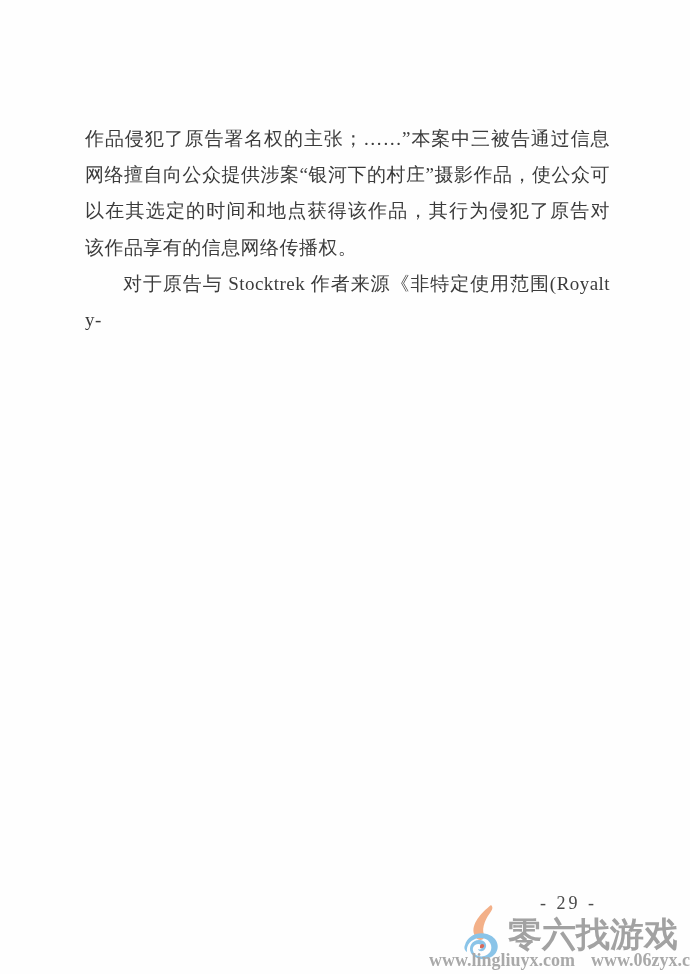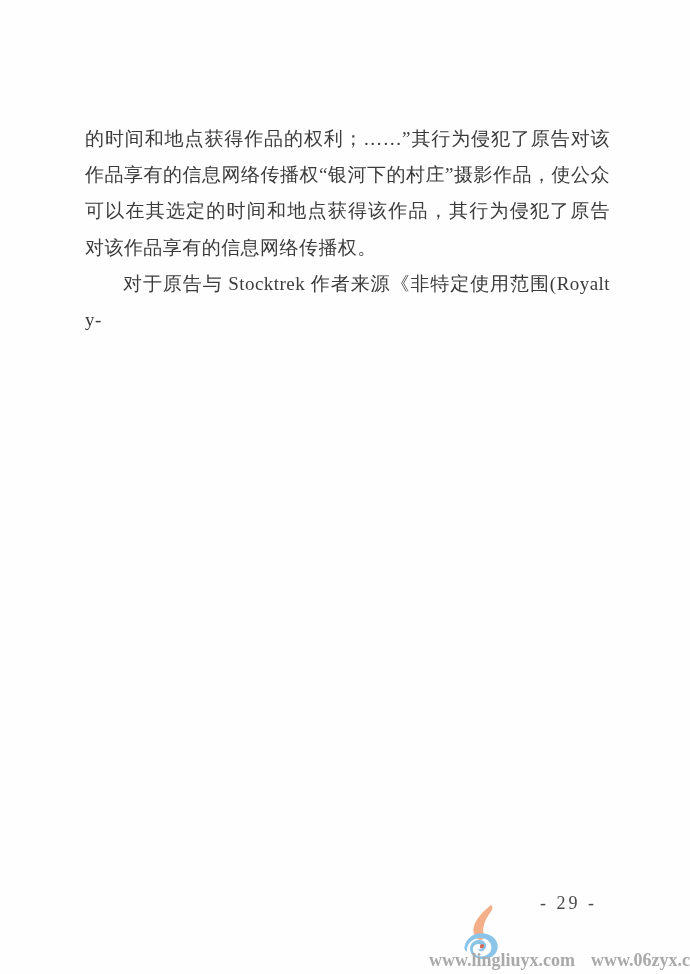--- a/index.html
+++ b/index.html
@@ -85,33 +85,34 @@
     display: inline-block;
     width: 16px;
   }
 </style>
 </head>
 <body>
 
 <div class="page">
 
   <div class="body-text">
-    <p class="para no-indent">的时间和地点获得作品的权利；……”其行为侵犯了原告对该作品享有的信息网络传播权“银河下的村庄”摄影作品，使公众可以在其选定的时间和地点获得该作品，其行为侵犯了原告对该作品享有的信息网络传播权。</p>
+    <p class="para no-indent">作品侵犯了原告署名权的主张；……”本案中三被告通过信息网络擅自向公众提供涉案“银河下的村庄”摄影作品，使公众可以在其选定的时间和地点获得该作品，其行为侵犯了原告对该作品享有的信息网络传播权。</p>
     <p class="para">对于原告与 Stocktrek 作者来源《非特定使用范围(Royalty-</p>
   </div>
 
   <div class="page-number">- 29 -</div>
 
   <div class="watermark">
     <svg class="wm-logo" viewBox="0 0 60 62" xmlns="http://www.w3.org/2000/svg">
 
       <path d="M36 2 C26 10 16 21 19 31 C21 38 28 39 30 33 C26 28 29 18 35 10 C38 6 38 4 36 2 Z" fill="#f3b088"></path>
 
       <path d="M10 42 C12 33 23 28 32 31 C42 34 46 44 40 51 C34 58 21 58 16 50 C13 44 17 37 24 37 C30 37 33 42 30 46 C28 49 24 49 23 46 C25 47 27 46 27 44 C27 41 23 40 20 42 C17 44 17 49 21 52 C26 55 34 53 36 47 C38 40 32 34 24 35 C16 36 11 42 12 49 C9 47 9 44 10 42 Z" fill="#8ac4e8"></path>
 
       <path d="M25 43 C25 41 28 40 29 42 C30 44 27 46 25 45 Z" fill="#d96a5a"></path>
     </svg>
+    <div class="wm-brand">零六找游戏</div>
     <div class="wm-urls">
       <span>www.lingliuyx.com</span><span class="url-gap"></span><span>www.06zyx.com</span>
     </div>
   </div>
 
 </div>
 
 </body></html>

